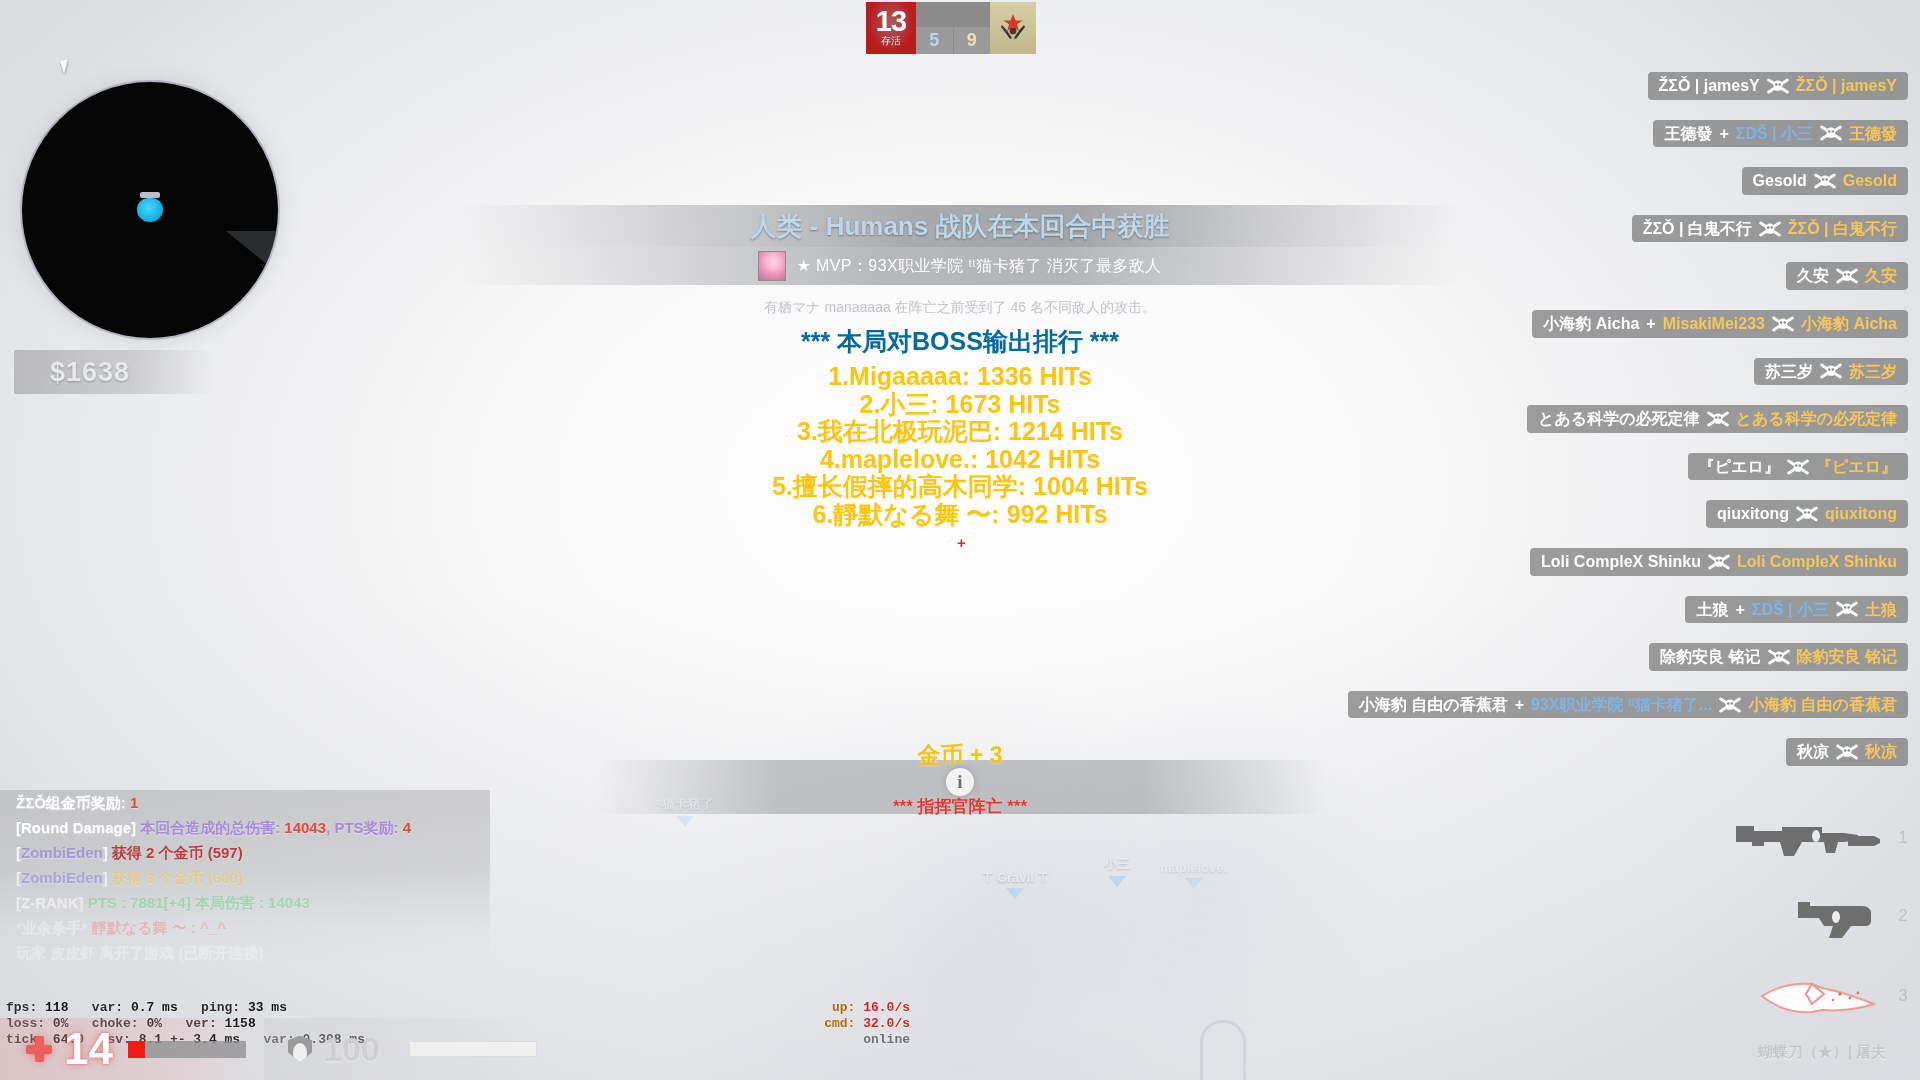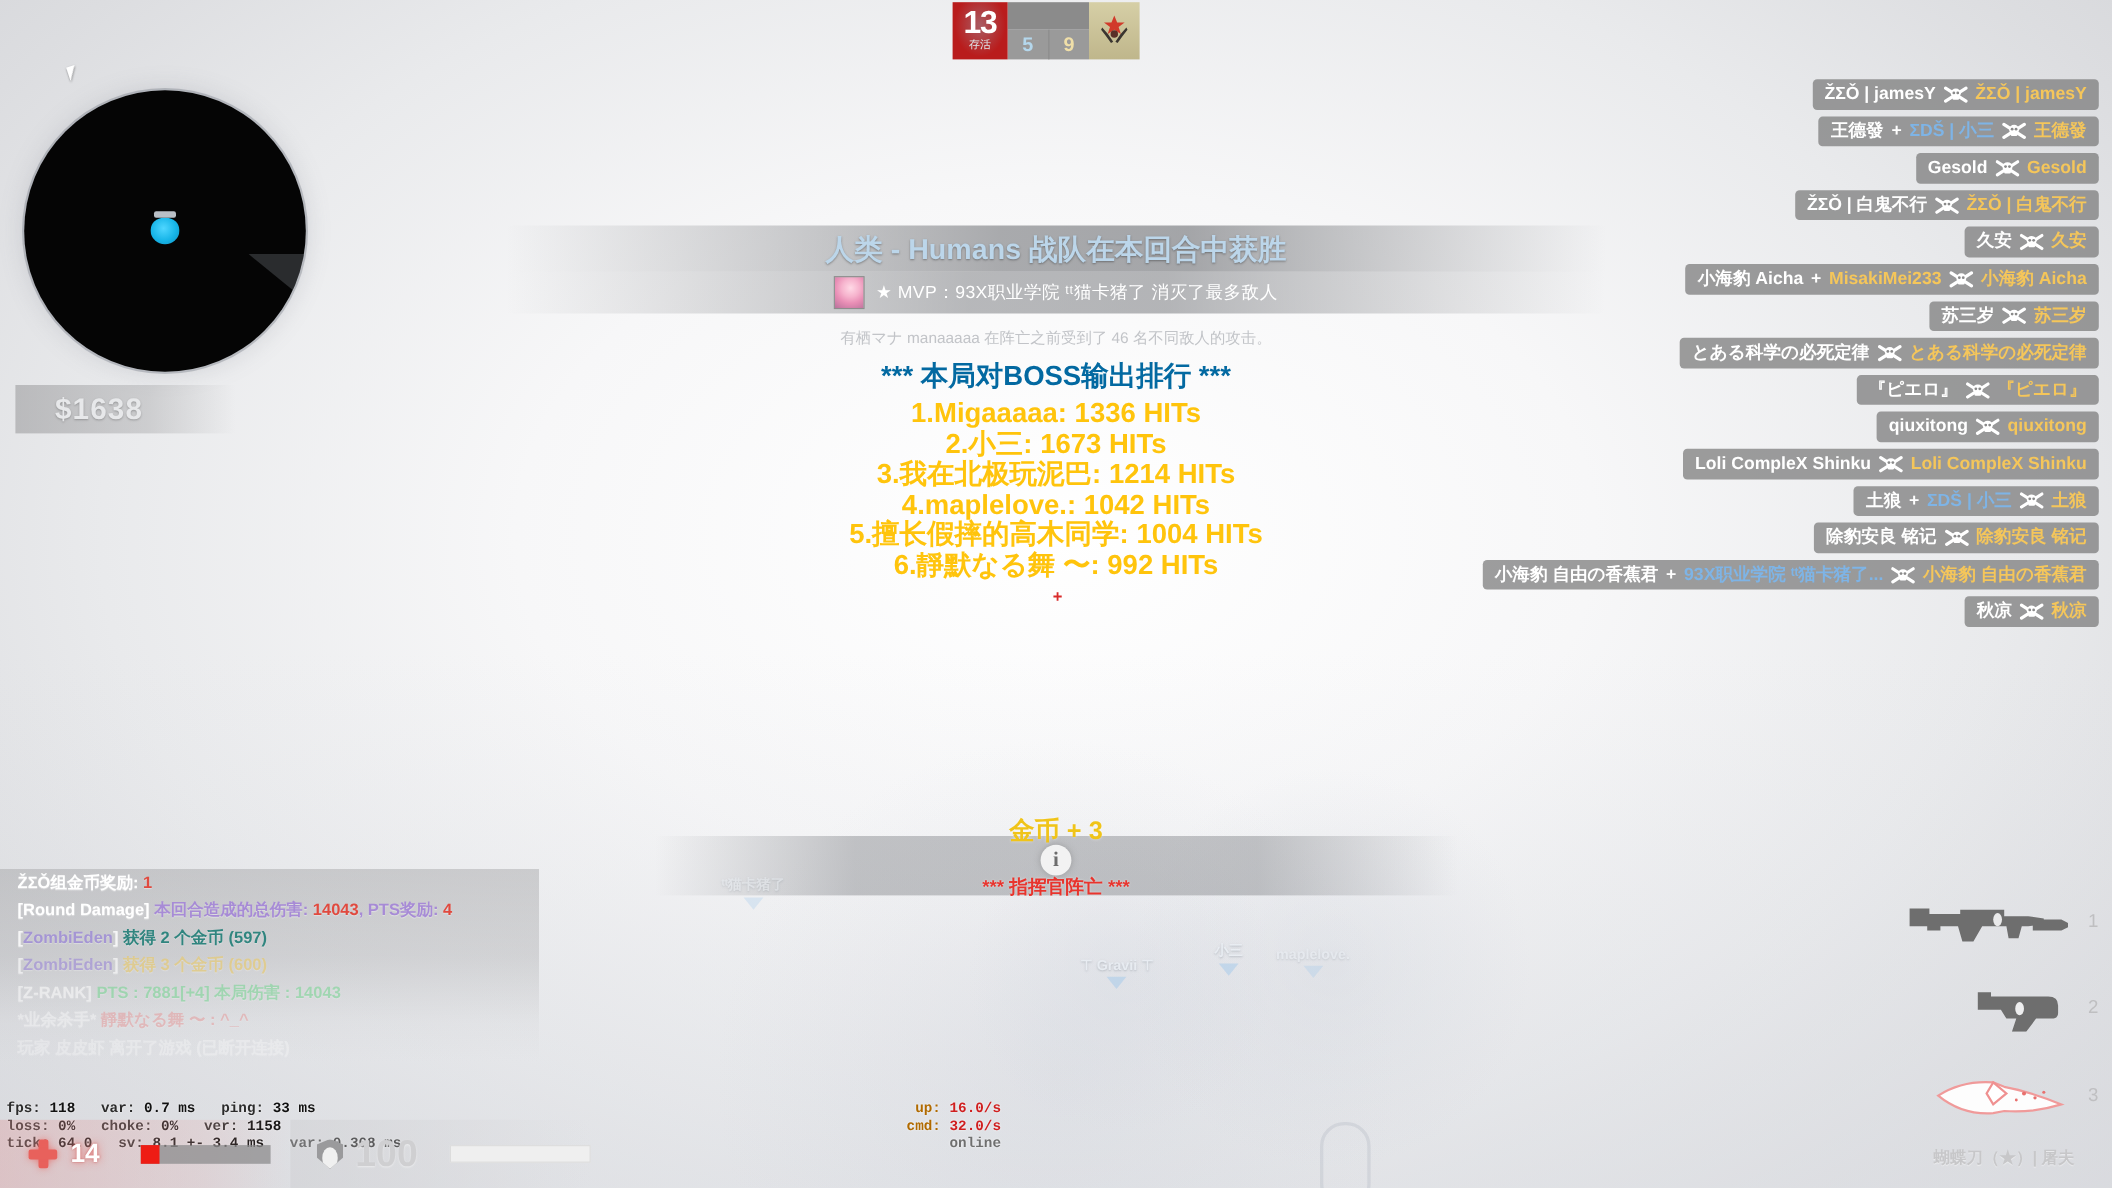--- a/index.html
+++ b/index.html
@@ -90,21 +90,21 @@
   #boss-rank .row{
     font-size:25px; font-weight:bold; color:#ffc40c;
     line-height:1.02; padding:1px 0;
     text-shadow:0 0 2px rgba(255,255,255,.35);
   }
   .rank-cross{ position:absolute; left:957px; top:534px; color:#d92b2b; font-size:15px; font-weight:bold;}
 
   
   #killfeed{
     position:absolute; right:12px; top:72px;
-    display:flex; flex-direction:column; align-items:flex-end; gap:6px;
+    display:flex; flex-direction:column; align-items:flex-end; gap:20px;
   }
   .kf{
     background:rgba(120,120,120,.72);
     border-radius:4px;
     padding:3px 11px;
     display:flex; align-items:center; gap:7px;
     font-size:16px; font-weight:bold; white-space:nowrap;
     line-height:1.35;
   }
   .kf .att{ color:#ffffff; }
@@ -236,21 +236,21 @@
     background:linear-gradient(to right, rgba(224,150,150,.35), rgba(226,170,170,.22) 70%, rgba(230,200,200,0));
   }
   .cross{ width:26px;height:26px; position:relative; margin-right:12px;}
   .cross:before,.cross:after{
     content:""; position:absolute; background:#e8615c; border-radius:2px;
     box-shadow:0 0 7px rgba(232,97,92,.65);
   }
   .cross:before{ left:9px; top:0; width:9px;height:26px; }
   .cross:after{ left:0; top:9px; width:26px;height:9px; }
   .hp-num{
-    font-size:24px; font-weight:bold; color:#ffffff;
+    font-size:44px; font-weight:bold; color:#ffffff;
     text-shadow:0 0 8px rgba(235,120,115,.9),0 0 2px rgba(180,60,60,.8);
     min-width:54px;
   }
   .bar{ width:118px;height:17px; background:rgba(140,140,142,.75); margin-left:10px; position:relative;}
   .bar .fill{ position:absolute;left:0;top:0;bottom:0; background:#ee1c14; }
   #hud .ar-block{
     padding-left:24px;
     background:linear-gradient(to right, rgba(205,205,208,.45), rgba(215,215,218,.25) 70%, rgba(225,225,228,0));
   }
   .shield{
@@ -543,21 +543,21 @@
     <div class="nametag faint" style="left: 1160px; top: 860px;">
       <span>maplelove.</span>
       <span class="tri"></span>
     </div>
   </div>
 
 <div class="chat-fade"></div>
 <div id="chatlog">
     <div class="line" style="opacity: 1;"><span style="color:#ffffff">ŽΣǑ组金币奖励: </span><span style="color:#e04a3f">1</span></div>
     <div class="line" style="opacity: 1;"><span style="color:#ffffff">[Round Damage] </span><span style="color:#a78bd6">本回合造成的总伤害</span><span style="color:#a78bd6">: </span><span style="color:#e04a3f">14043</span><span style="color:#a78bd6">, </span><span style="color:#a78bd6">PTS奖励</span><span style="color:#a78bd6">: </span><span style="color:#e04a3f">4</span></div>
-    <div class="line" style="opacity: 0.82;"><span style="color:#ffffff">[</span><span style="color:#9d8ad6">ZombiEden</span><span style="color:#ffffff">] </span><span style="color:#0f766e">获得 2 个金币 (597)</span></div>
+    <div class="line" style="opacity: 0.82;"><span style="color:#ffffff">[</span><span style="color:#9d8ad6">ZombiEden</span><span style="color:#ffffff">] </span><span style="color:#b91c1c">获得 2 个金币 (597)</span></div>
     <div class="line" style="opacity: 0.62;"><span style="color:#ffffff">[</span><span style="color:#9d8ad6">ZombiEden</span><span style="color:#ffffff">] </span><span style="color:#e8c96a">获得 3 个金币 (600)</span></div>
     <div class="line" style="opacity: 0.52;"><span style="color:#ffffff">[Z-RANK] </span><span style="color:#6fd48c">PTS : 7881[+4] 本局伤害 : 14043</span></div>
     <div class="line" style="opacity: 0.38;"><span style="color:#ffffff">*业余杀手* </span><span style="color:#e97f7f">靜默なる舞 〜</span><span style="color:#e97f7f"> : </span><span style="color:#e97f7f">^_^</span></div>
     <div class="line" style="opacity: 0.3;"><span style="color:#ffffff">玩家 皮皮虾 离开了游戏 (已断开连接)</span></div>
   </div>
 
 <div id="netstats">
   <div>
     <span>fps:</span>
     <span class="v">118</span>&nbsp;&nbsp;

